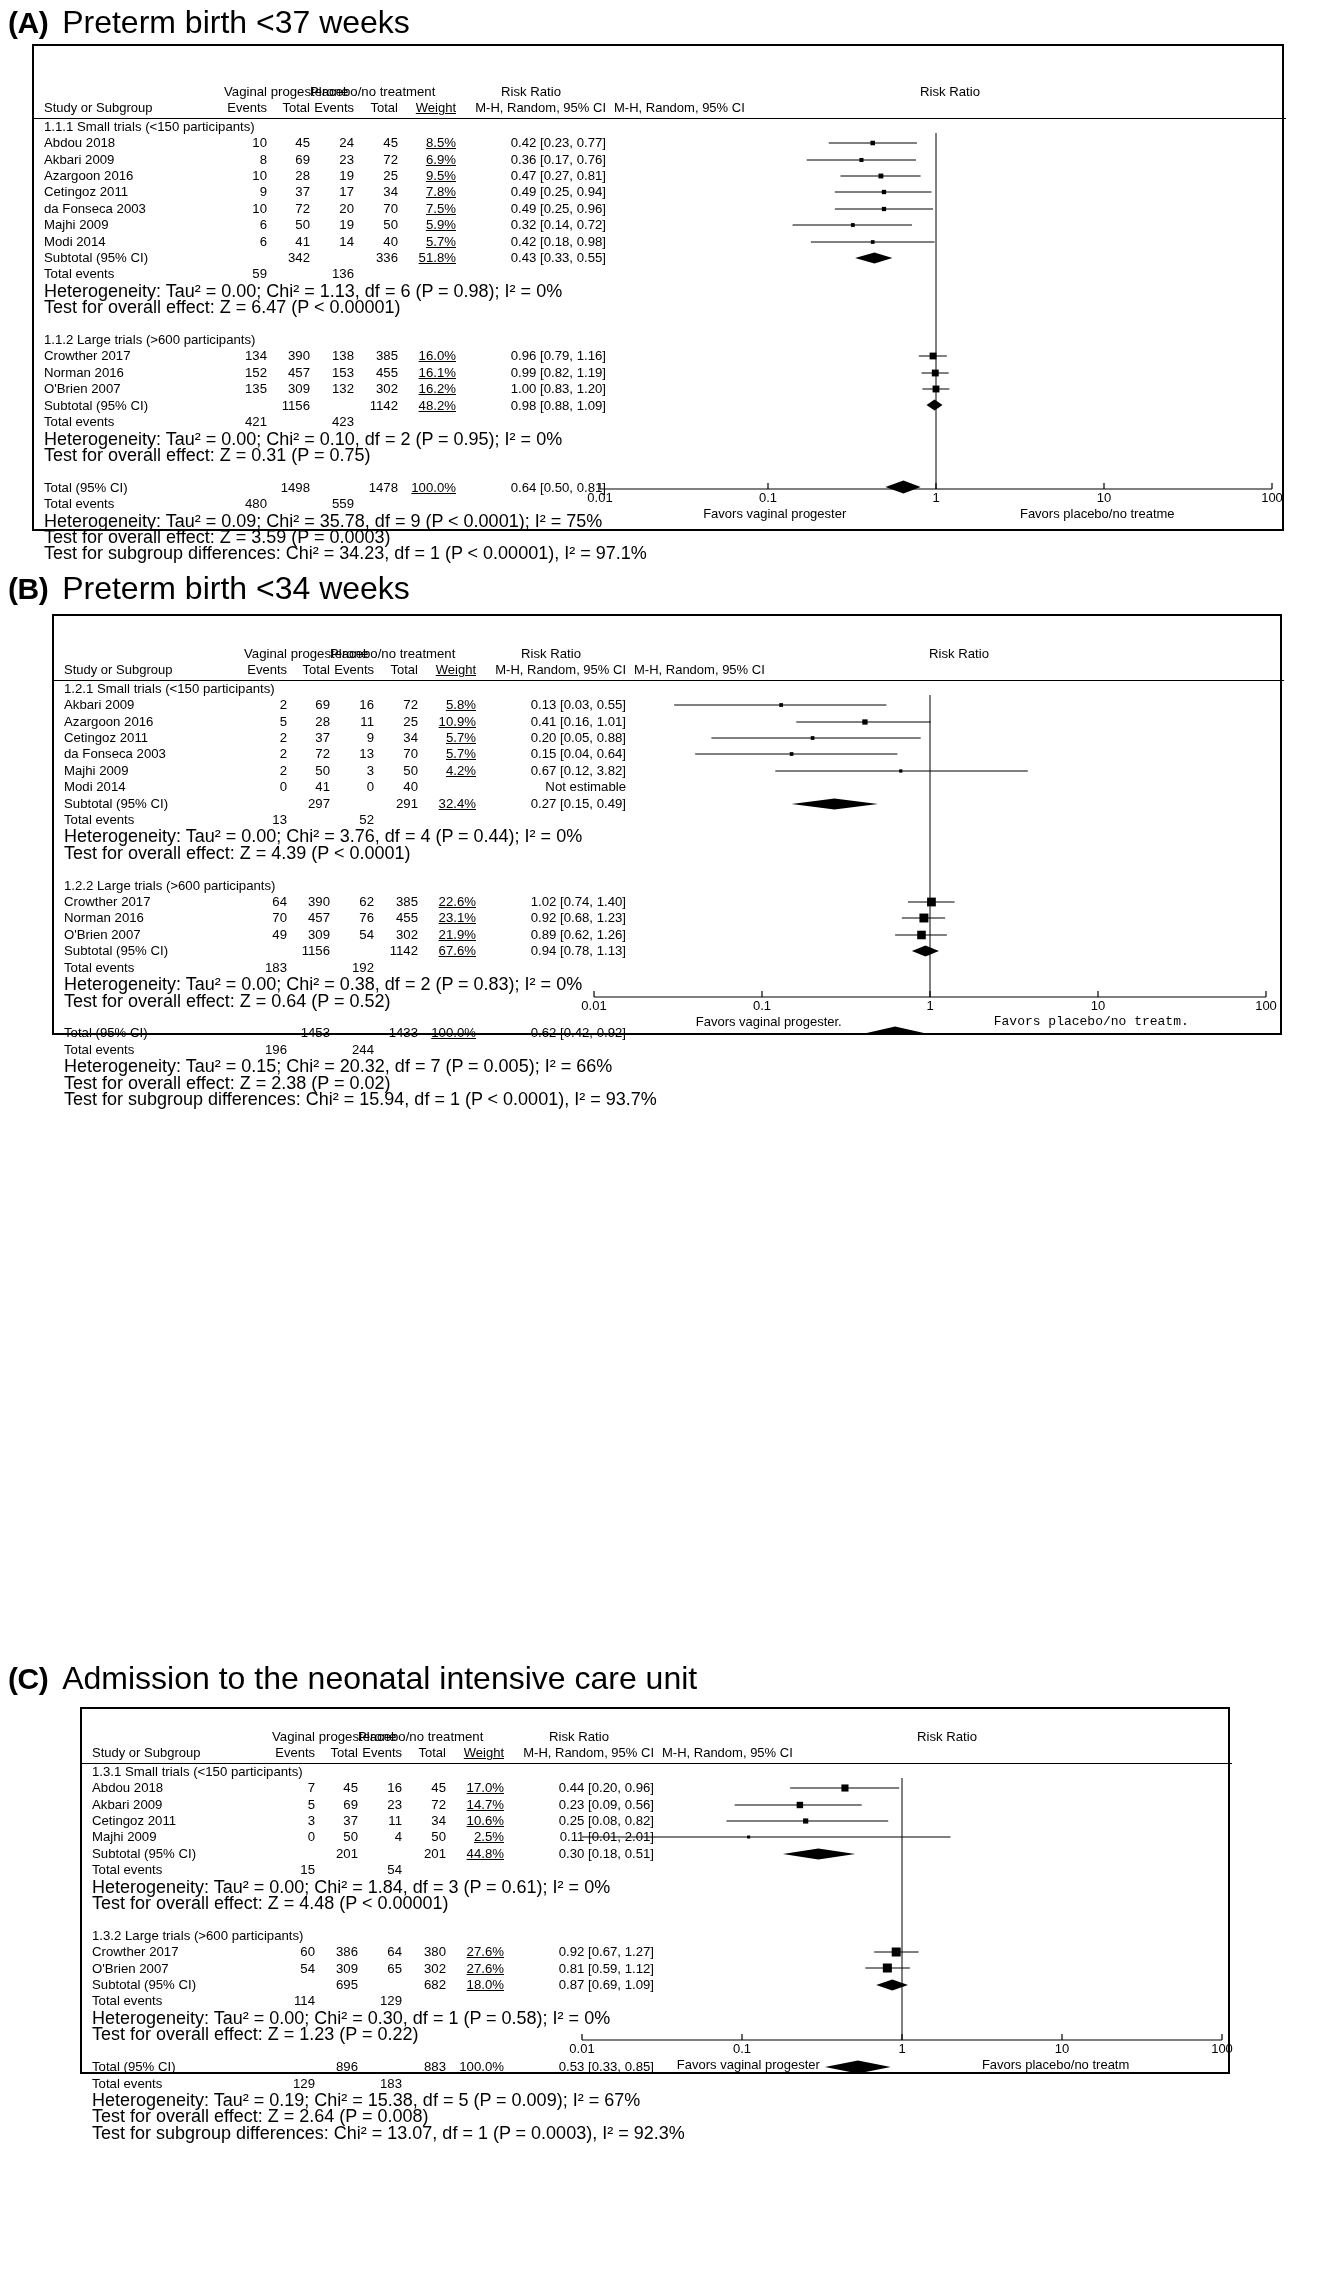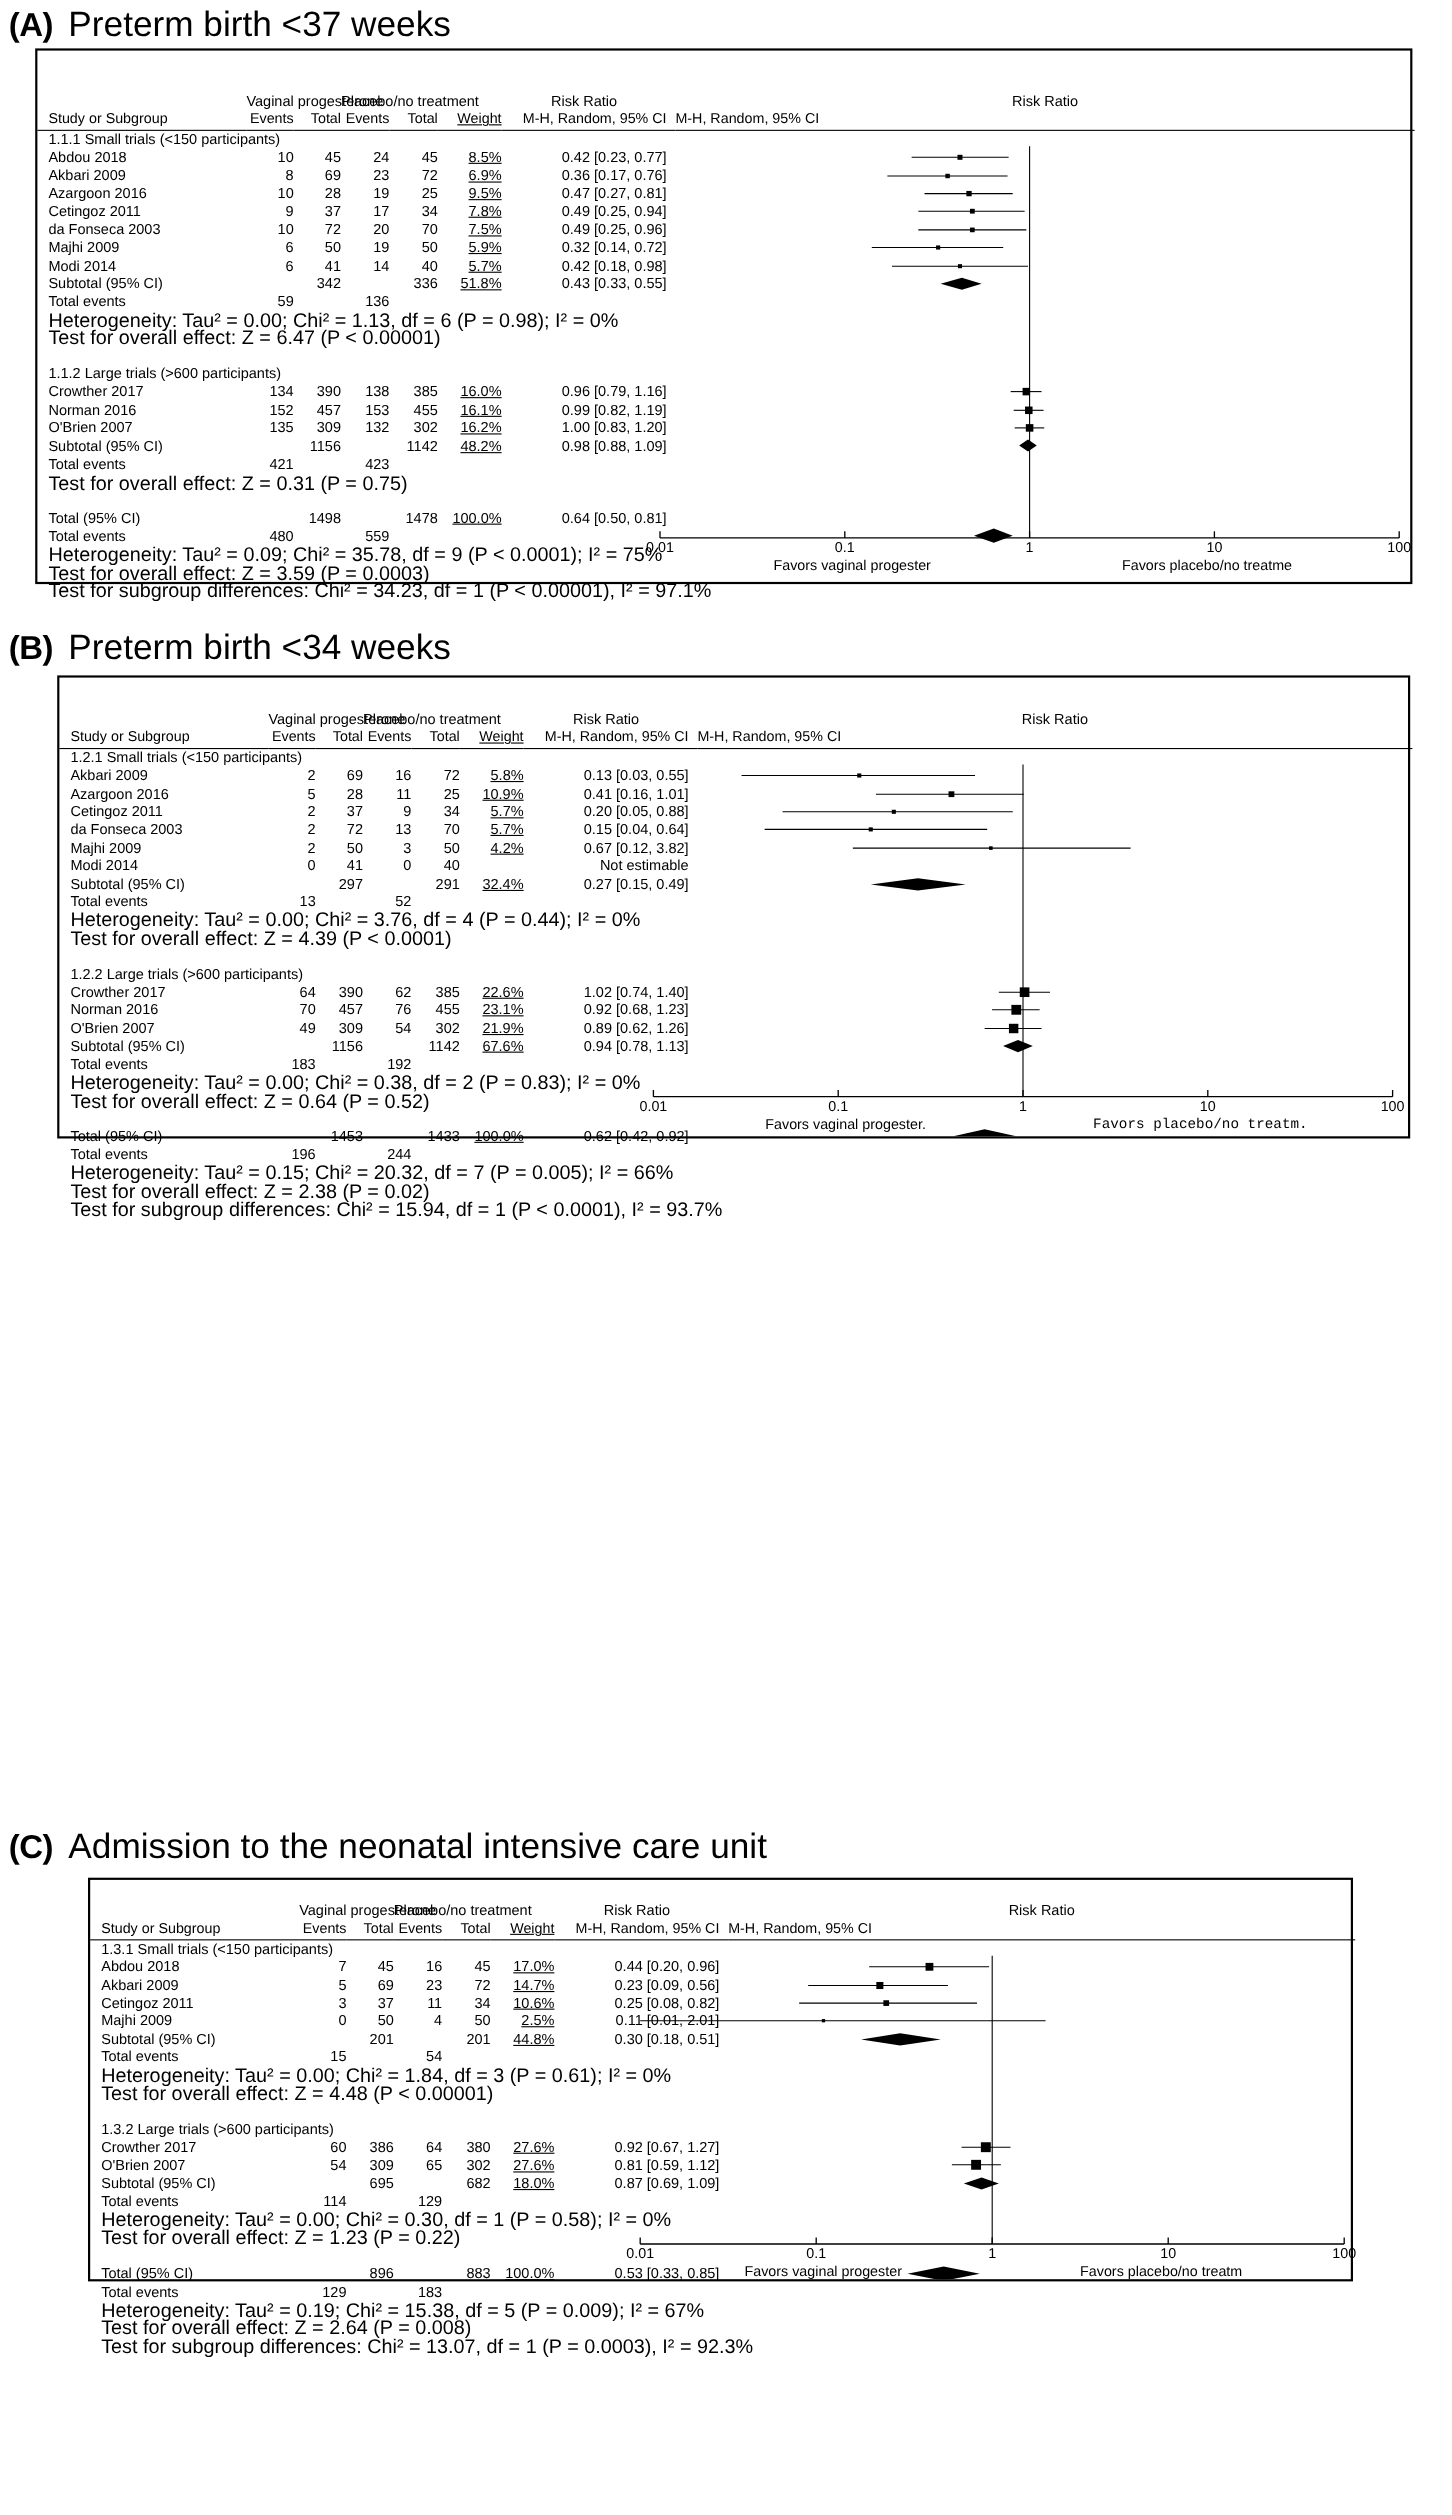--- a/index.html
+++ b/index.html
@@ -258,20 +258,23 @@
             </tr>
             <tr>
               <td class="c-study">Total events</td>
               <td class="c-e1">421</td>
               <td class="c-t1"></td>
               <td class="c-e2">423</td>
               <td class="c-t2"></td>
               <td class="c-w"></td>
               <td class="c-rr"></td>
               <td class="c-plot"></td>
+            </tr>
+            <tr class="stat">
+              <td class="c-study stat-span" colspan="8">Heterogeneity: Tau² = 0.00; Chi² = 0.10, df = 2 (P = 0.95); I² = 0%</td>
             </tr>
             <tr class="stat">
               <td class="c-study stat-span" colspan="8">Test for overall effect: Z = 0.31 (P = 0.75)</td>
             </tr>
             <tr class="spacer">
               <td colspan="8"></td>
             </tr>
             <tr class="bold">
               <td class="c-study">Total (95% CI)</td>
               <td class="c-e1"></td>

